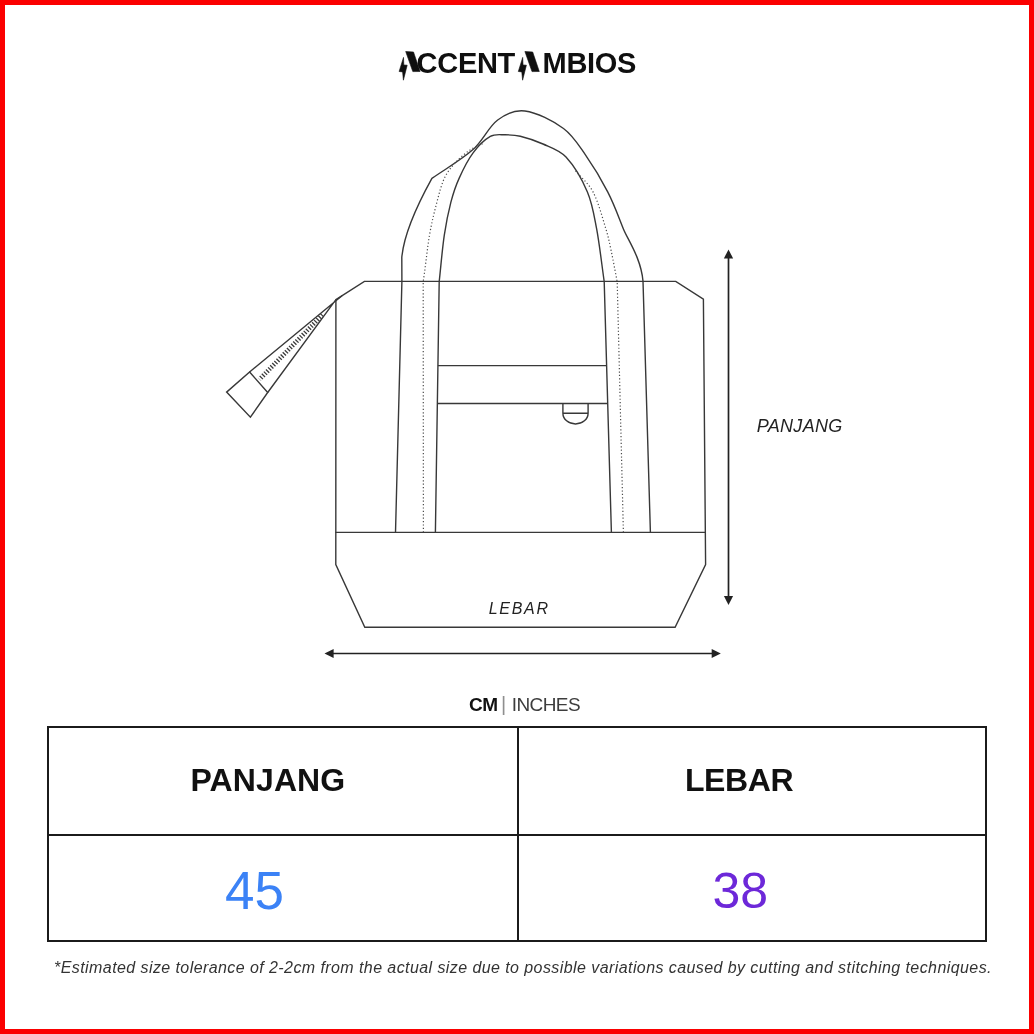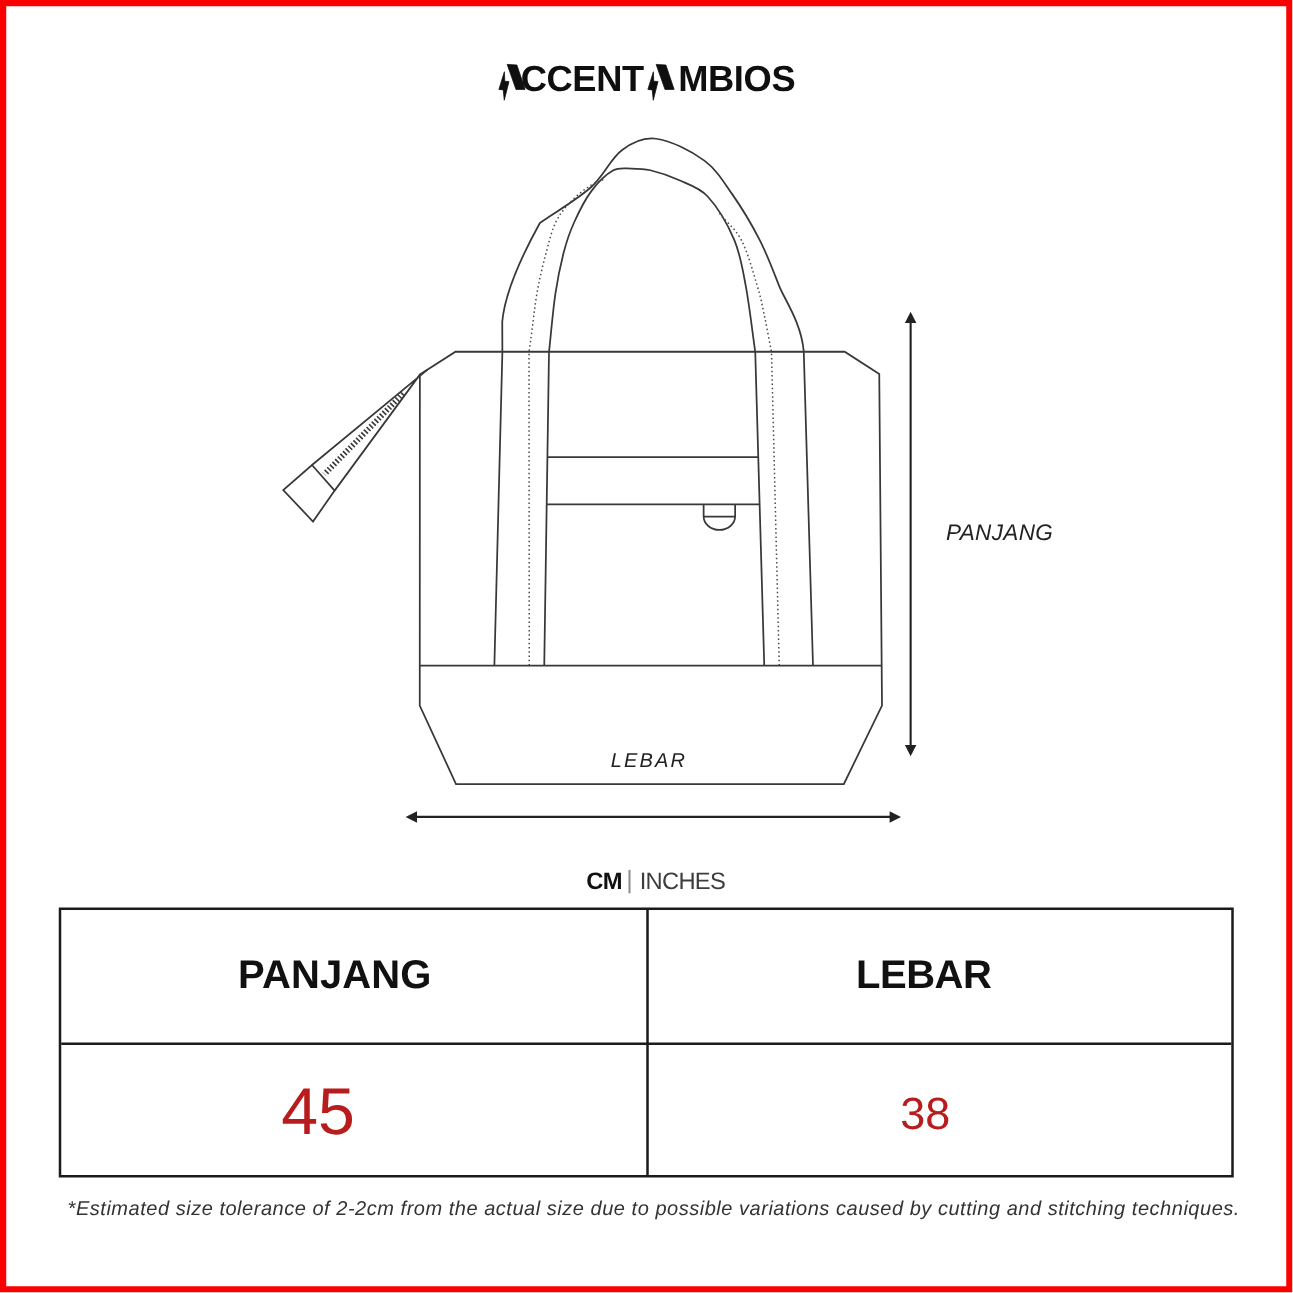--- a/index.html
+++ b/index.html
@@ -78,17 +78,17 @@
 
   <div class="abs" style="left:467.8px;top:0;width:2.1px;height:100%;background:#1b1b1b"></div>
 
   <div class="abs" style="left:0;top:106.2px;width:100%;height:2.1px;background:#1b1b1b"></div>
 </div>
 
 <div class="abs" style="left:267.9px;top:779.5px;transform:translate(-50%,-50%);font-size:32px;font-weight:bold;color:#111;letter-spacing:0.1px;white-space:nowrap">PANJANG</div>
 
 <div class="abs" style="left:739px;top:779.5px;transform:translate(-50%,-50%);font-size:32px;font-weight:bold;color:#111;letter-spacing:-0.4px;white-space:nowrap">LEBAR</div>
 
-<div class="abs" style="left:254.5px;top:890px;transform:translate(-50%,-50%);font-size:53px;color:#b91c1c;white-space:nowrap">45</div>
+<div class="abs" style="left:254.5px;top:890px;transform:translate(-50%,-50%);font-size:53px;color:#3b82f6;white-space:nowrap">45</div>
 
-<div class="abs" style="left:740.2px;top:891px;transform:translate(-50%,-50%);font-size:36px;color:#b91c1c;white-space:nowrap">38</div>
+<div class="abs" style="left:740.2px;top:891px;transform:translate(-50%,-50%);font-size:50px;color:#6d28d9;white-space:nowrap">38</div>
 
 <div class="abs" style="left:523px;top:959px;transform:translateX(-50%);font-size:16px;font-style:italic;color:#333;letter-spacing:0.42px;white-space:nowrap">*Estimated size tolerance of 2-2cm from the actual size due to possible variations caused by cutting and stitching techniques.</div>
 
 </body></html>

